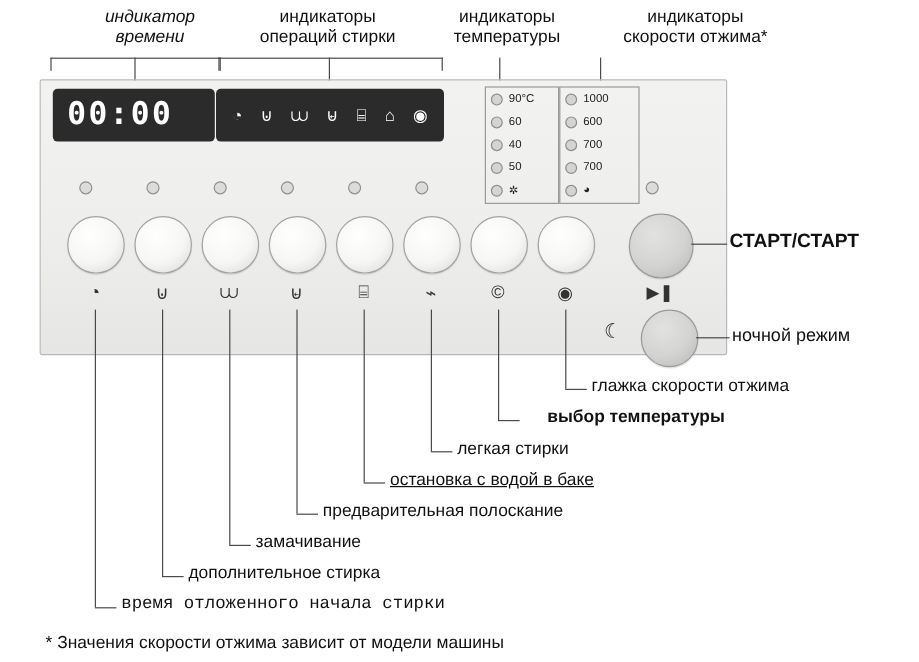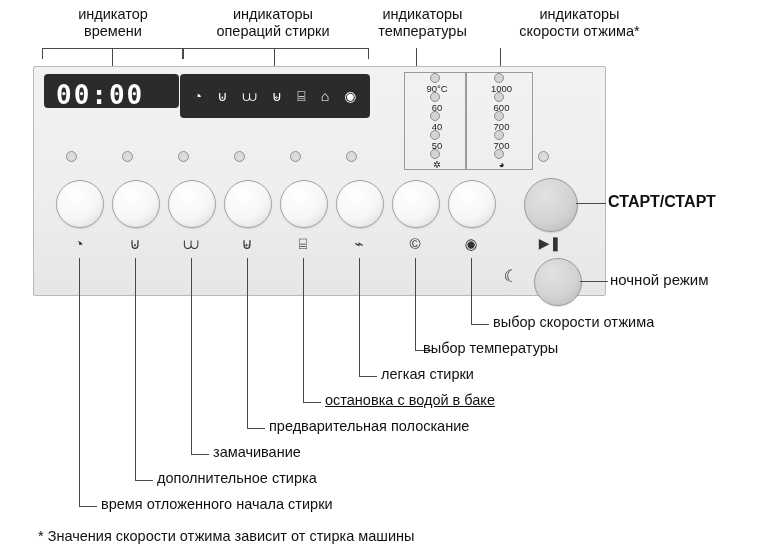--- a/index.html
+++ b/index.html
@@ -17,21 +17,21 @@
 
   
   #panel{
     left:33px;top:66px;width:571px;height:228px;
     background:linear-gradient(180deg,#f2f2f0 0%,#eeeeec 55%,#e6e6e4 100%);
     border:1px solid #b9b9b7;
     border-radius:2px;
   }
   
   #display{
-    left:44px;top:74px;width:135px;height:34px;
+    left:44px;top:74px;width:135px;height:44px;
     background:#2b2b2b;border-radius:4px;
   }
   #display .digits{
     position:absolute;left:12px;top:6px;
     font-family:"DejaVu Sans Mono", monospace;
     font-size:26px;letter-spacing:2px;color:#ffffff;
     font-weight:bold;
   }
   
   #opstrip{
@@ -39,21 +39,21 @@
     background:#2b2b2b;border-radius:4px;
     display:flex;align-items:center;justify-content:space-around;
     padding:0 6px;box-sizing:border-box;
   }
   #opstrip .opi{color:#ffffff;font-size:14px;line-height:14px;}
 
   
   .ledbox{border:1px solid #9a9a98;background:transparent;}
   #tempbox{left:404px;top:72px;width:60px;height:96px;}
   #spinbox{left:466px;top:72px;width:65px;height:96px;}
-  .ledrow{display:flex;align-items:center;height:19px;padding-left:4px;flex-direction:column;}
+  .ledrow{display:flex;align-items:center;height:19px;padding-left:4px;}
   .led{
     width:8px;height:8px;border-radius:50%;
     background:#d4d4d2;border:1px solid #8e8e8c;margin-right:5px;flex:none;
   }
   .ledtxt{font-size:9.5px;color:#222;white-space:nowrap;}
 
   
   .dot{
     width:9px;height:9px;border-radius:50%;
     background:#dcdcda;border:1px solid #8f8f8d;
@@ -76,21 +76,21 @@
   .lnh{height:1px;}
   .lnv{width:1px;}
 
   .bracket{border:1px solid #4a4a4a;border-bottom:none;height:10px;}
 
   .star-note{font-size:14.5px;color:#111;}
 </style>
 </head>
 <body>
 
-<div class="abs lbl-top" style="left:48px;top:6px;width:130px;white-space:pre-line;">индикатор
+<div class="abs lbl-top" style="left:60px;top:6px;width:130px;white-space:pre-line;font-style:italic;">индикатор
 времени</div>
 <div class="abs lbl-top" style="left:188px;top:6px;width:170px;white-space:pre-line;">индикаторы
 операций стирки</div>
 <div class="abs lbl-top" style="left:360px;top:6px;width:125px;white-space:pre-line;">индикаторы
 температуры</div>
 <div class="abs lbl-top" style="left:492px;top:6px;width:175px;white-space:pre-line;">индикаторы
 скорости отжима*</div>
 
 <div class="abs bracket" style="left:42px;top:48px;width:140px;"></div>
 <div class="abs bracket" style="left:182px;top:48px;width:185px;"></div>
@@ -192,25 +192,25 @@
 <div class="abs bicon" style="left:498px;top:266px;width:26px;font-size:17px;">☾</div>
 
 <div class="abs ln lnh" style="left:576px;top:203px;width:30px;"></div>
 <div class="abs lbl" style="left:608px;top:193px;font-size:16px;font-weight:bold;">СТАРТ/СТАРТ</div>
 
 <div class="abs ln lnh" style="left:580px;top:281px;width:28px;"></div>
 <div class="abs lbl" style="left:610px;top:271px;font-size:15px;">ночной режим</div>
 
 <div class="abs ln lnv" style="left:471px;top:258px;height:66px;"></div>
 <div class="abs ln lnh" style="left:471px;top:324px;width:18px;"></div>
-<div class="abs lbl" style="left:493px;top:314px;">выбор скорости отжима</div>
+<div class="abs lbl" style="left:493px;top:314px;">глажка скорости отжима</div>
 
 <div class="abs ln lnv" style="left:415px;top:258px;height:92px;"></div>
 <div class="abs ln lnh" style="left:415px;top:350px;width:18px;"></div>
-<div class="abs lbl" style="left:423px;top:340px;">выбор температуры</div>
+<div class="abs lbl" style="left:456px;top:340px;font-weight:bold;">выбор температуры</div>
 
 <div class="abs ln lnv" style="left:359px;top:258px;height:118px;"></div>
 <div class="abs ln lnh" style="left:359px;top:376px;width:18px;"></div>
 <div class="abs lbl" style="left:381px;top:366px;">легкая стирки</div>
 
 <div class="abs ln lnv" style="left:303px;top:258px;height:144px;"></div>
 <div class="abs ln lnh" style="left:303px;top:402px;width:18px;"></div>
 <div class="abs lbl" style="left:325px;top:392px;text-decoration:underline;">остановка с водой в баке</div>
 
 <div class="abs ln lnv" style="left:247px;top:258px;height:170px;"></div>
@@ -220,15 +220,15 @@
 <div class="abs ln lnv" style="left:191px;top:258px;height:196px;"></div>
 <div class="abs ln lnh" style="left:191px;top:454px;width:18px;"></div>
 <div class="abs lbl" style="left:213px;top:444px;">замачивание</div>
 
 <div class="abs ln lnv" style="left:135px;top:258px;height:222px;"></div>
 <div class="abs ln lnh" style="left:135px;top:480px;width:18px;"></div>
 <div class="abs lbl" style="left:157px;top:470px;">дополнительное стирка</div>
 
 <div class="abs ln lnv" style="left:79px;top:258px;height:248px;"></div>
 <div class="abs ln lnh" style="left:79px;top:506px;width:18px;"></div>
-<div class="abs lbl" style="left:101px;top:496px;">время отложенного начала стирки</div>
-
-<div class="abs star-note" style="left:38px;top:528px;">* Значения скорости отжима зависит от стирка машины</div>
+<div class="abs lbl" style="left:101px;top:496px;font-family:Liberation Mono, monospace;">время отложенного начала стирки</div>
+
+<div class="abs star-note" style="left:38px;top:528px;">* Значения скорости отжима зависит от модели машины</div>
 
 </body></html>

